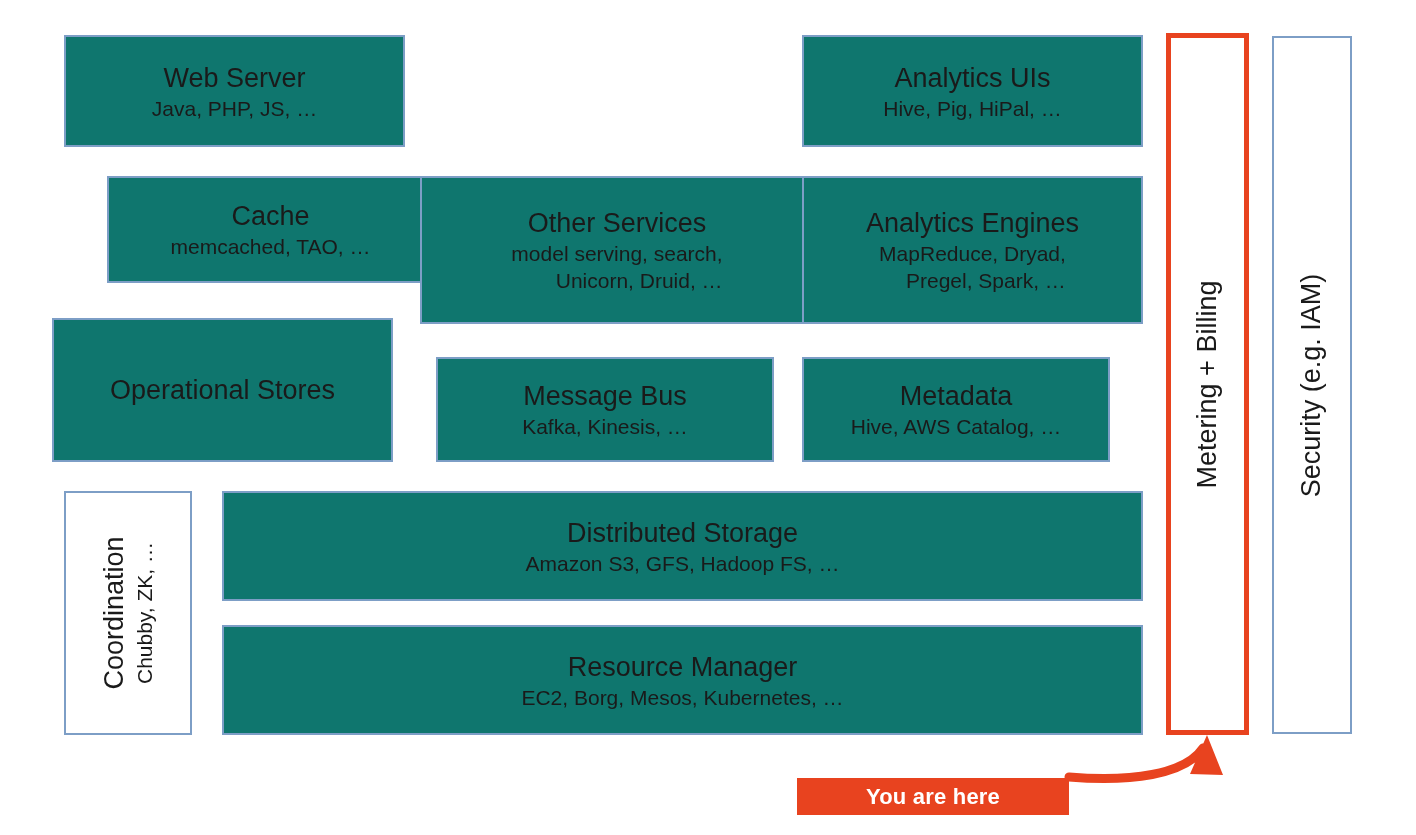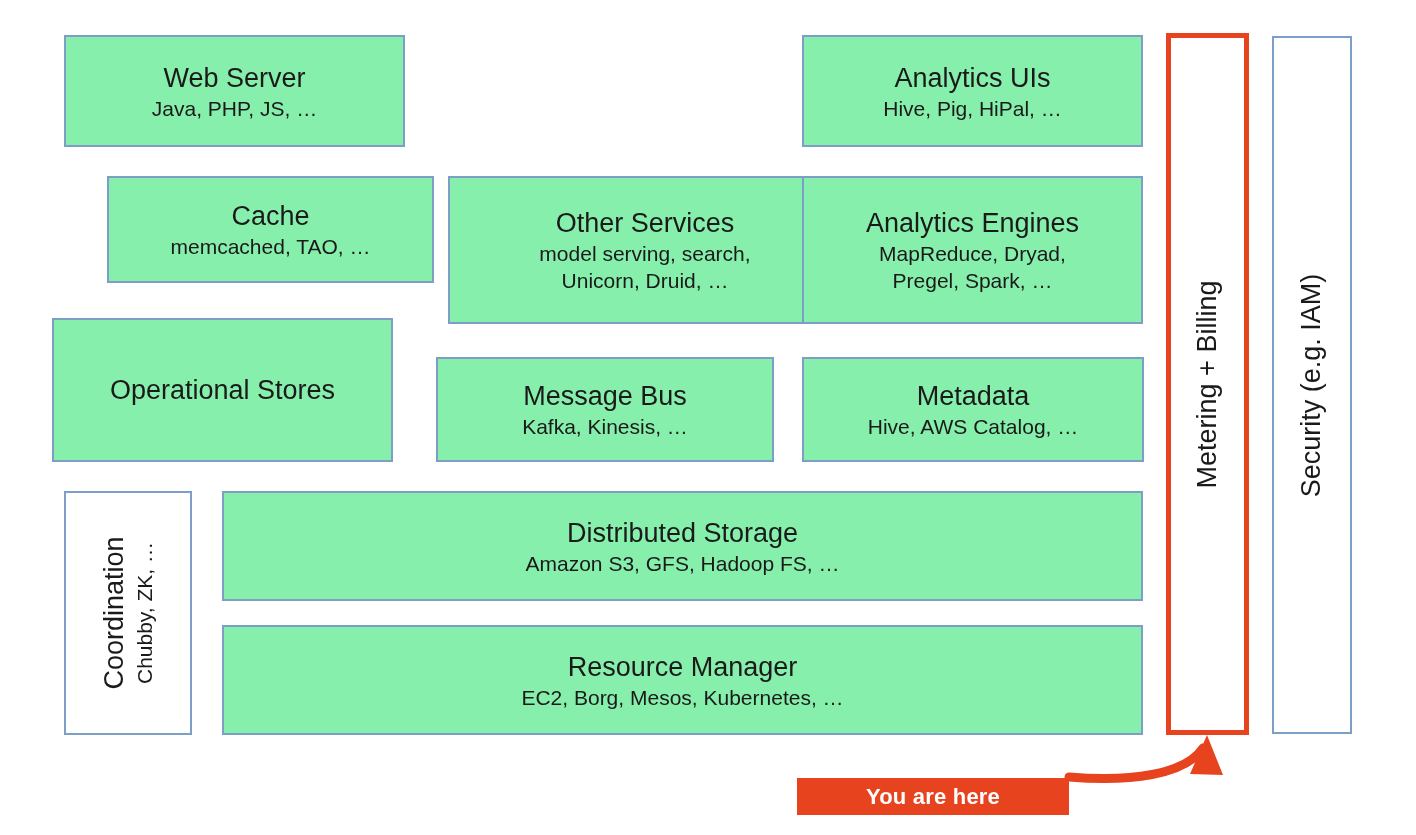--- a/index.html
+++ b/index.html
@@ -12,26 +12,26 @@
     width: 1416px;
     height: 835px;
     background: #ffffff;
     font-family: "Liberation Sans", sans-serif;
     overflow: hidden;
   }
   .box {
     position: absolute;
     box-sizing: border-box;
     border: 2px solid #7d9ec6;
-    background: #86efac;
+    background: #0f766e;
     display: flex;
     flex-direction: column;
     align-items: center;
     justify-content: center;
-    text-align: center;
+    text-align: right;
     color: #1a1a1a;
   }
   .box .title {
     font-size: 27px;
     line-height: 34px;
     white-space: nowrap;
   }
   .box .sub {
     font-size: 21px;
     line-height: 27px;
@@ -109,21 +109,21 @@
 
   <div class="box" style="left:64px; top:176px; width:327px; height:107px;margin-left:43px;">
     <div class="title">Cache</div>
     <div class="sub">memcached, TAO, …</div>
   </div>
 
   <div class="box" style="left:52px; top:318px; width:341px; height:144px;">
     <div class="title">Operational Stores</div>
   </div>
 
-  <div class="box" style="left:448px; top:176px; width:394px; height:148px;">
+  <div class="box" style="left:420px; top:176px; width:394px; height:148px;">
     <div class="title">Other Services</div>
     <div class="sub">model serving, search,
 Unicorn, Druid, …</div>
   </div>
 
   <div class="box" style="left:436px; top:357px; width:338px; height:105px;">
     <div class="title">Message Bus</div>
     <div class="sub">Kafka, Kinesis, …</div>
   </div>
 
@@ -131,21 +131,21 @@
     <div class="title">Analytics UIs</div>
     <div class="sub">Hive, Pig, HiPal, …</div>
   </div>
 
   <div class="box" style="left:802px; top:176px; width:341px; height:148px;">
     <div class="title">Analytics Engines</div>
     <div class="sub">MapReduce, Dryad,
 Pregel, Spark, …</div>
   </div>
 
-  <div class="box" style="left:802px; top:357px; width:342px; height:105px;">
+  <div class="box" style="left:802px; top:357px; width:308px; height:105px;">
     <div class="title">Metadata</div>
     <div class="sub">Hive, AWS Catalog, …</div>
   </div>
 
   <div class="box" style="left:222px; top:491px; width:921px; height:110px;">
     <div class="title">Distributed Storage</div>
     <div class="sub">Amazon S3, GFS, Hadoop FS, …</div>
   </div>
 
   <div class="box" style="left:222px; top:625px; width:921px; height:110px;">

